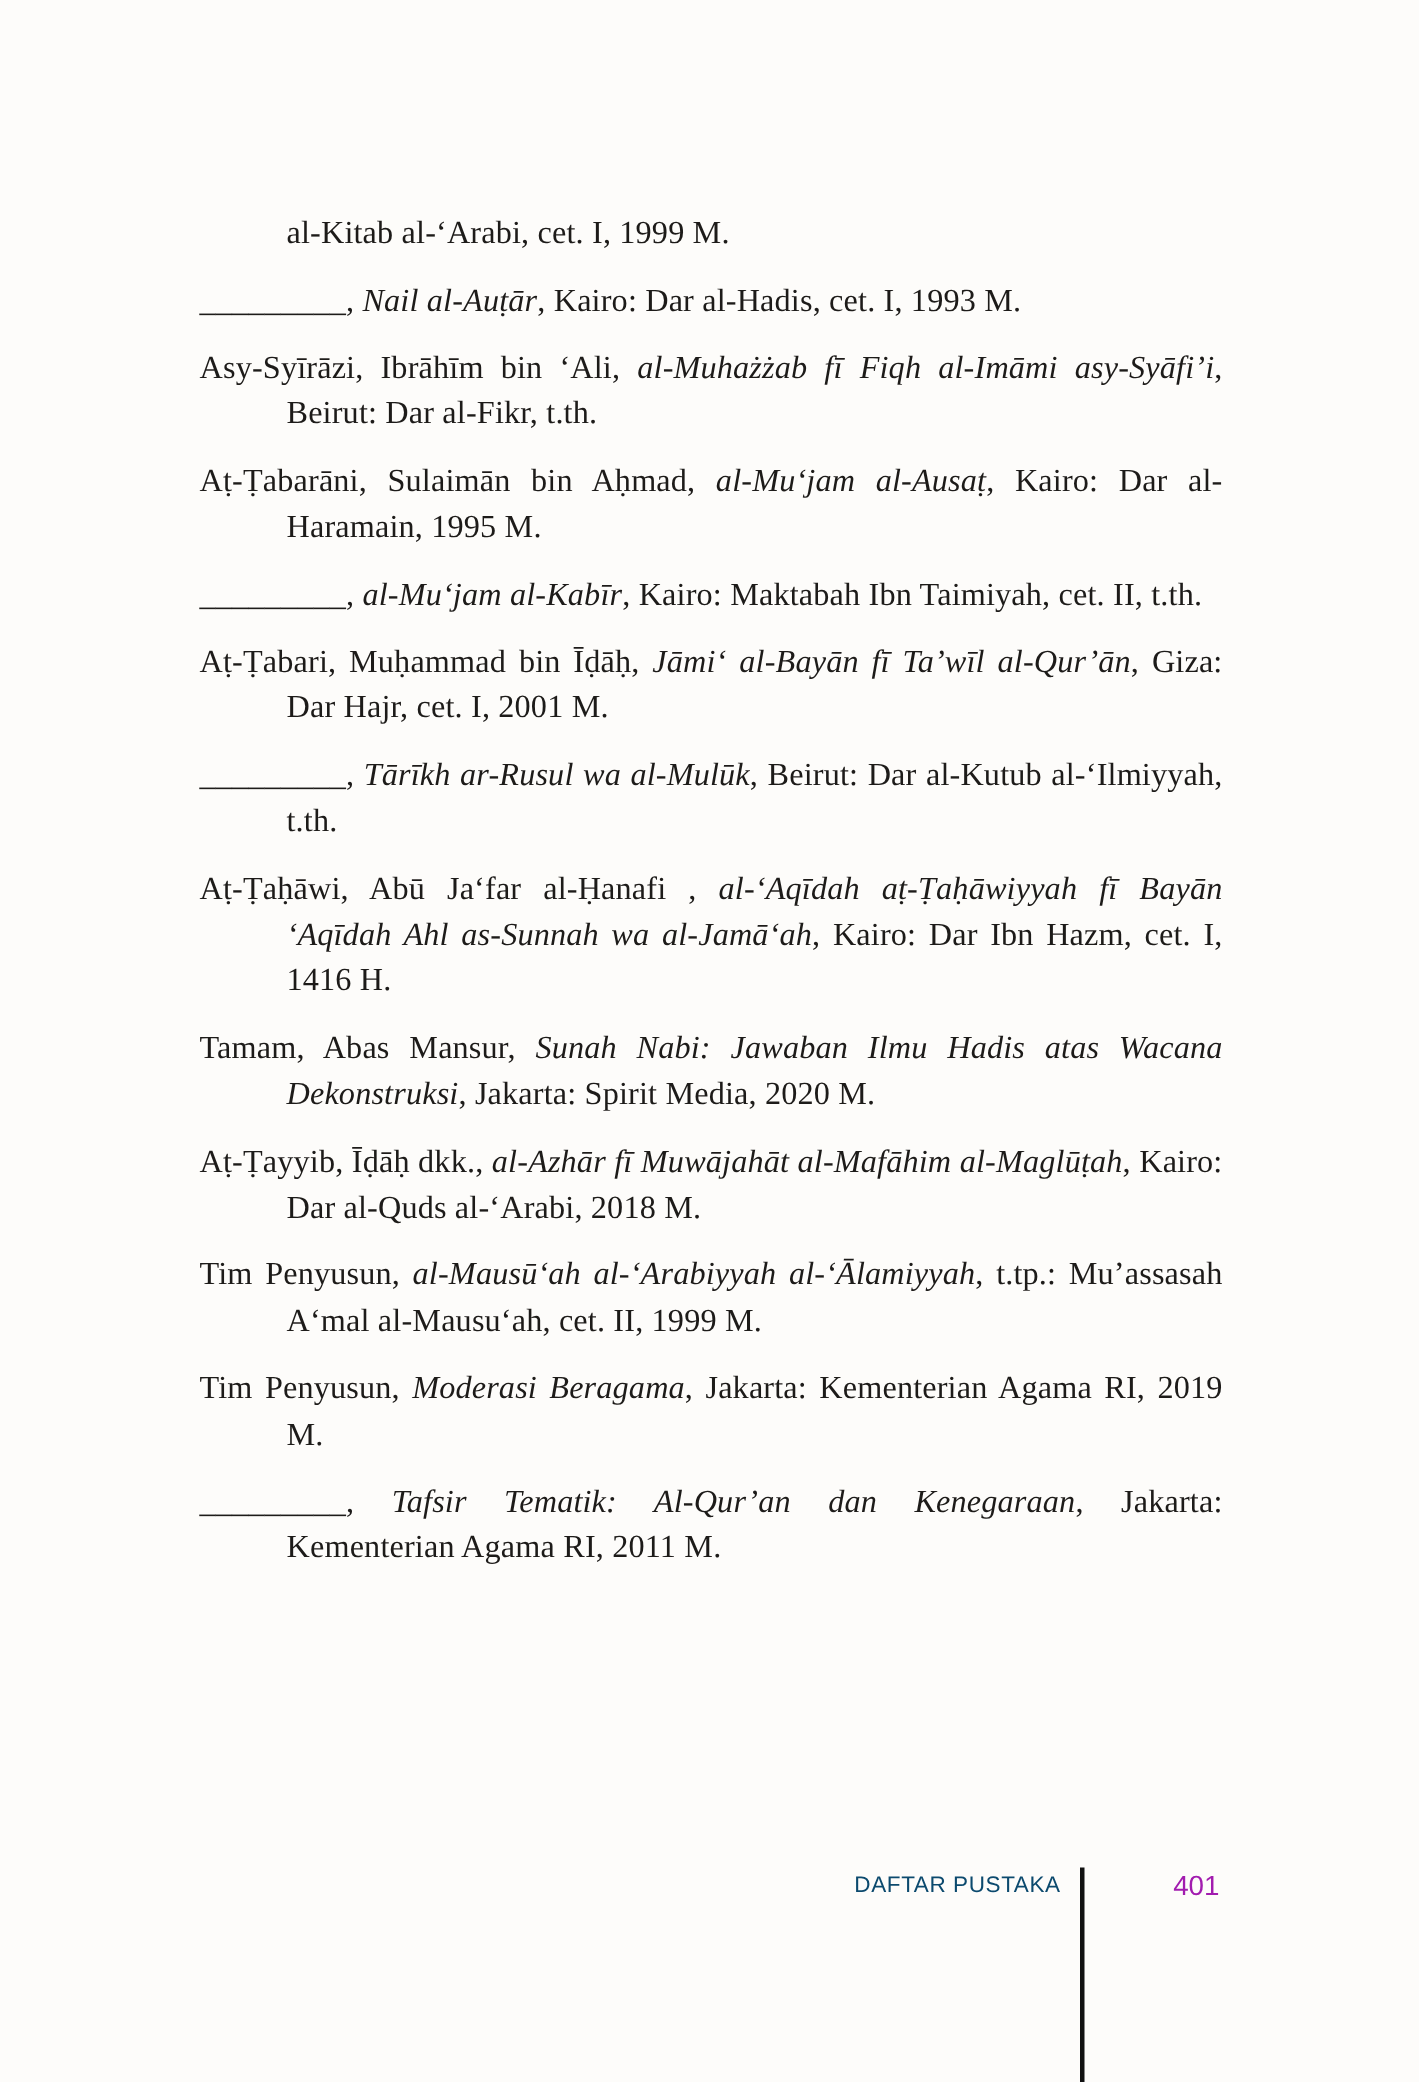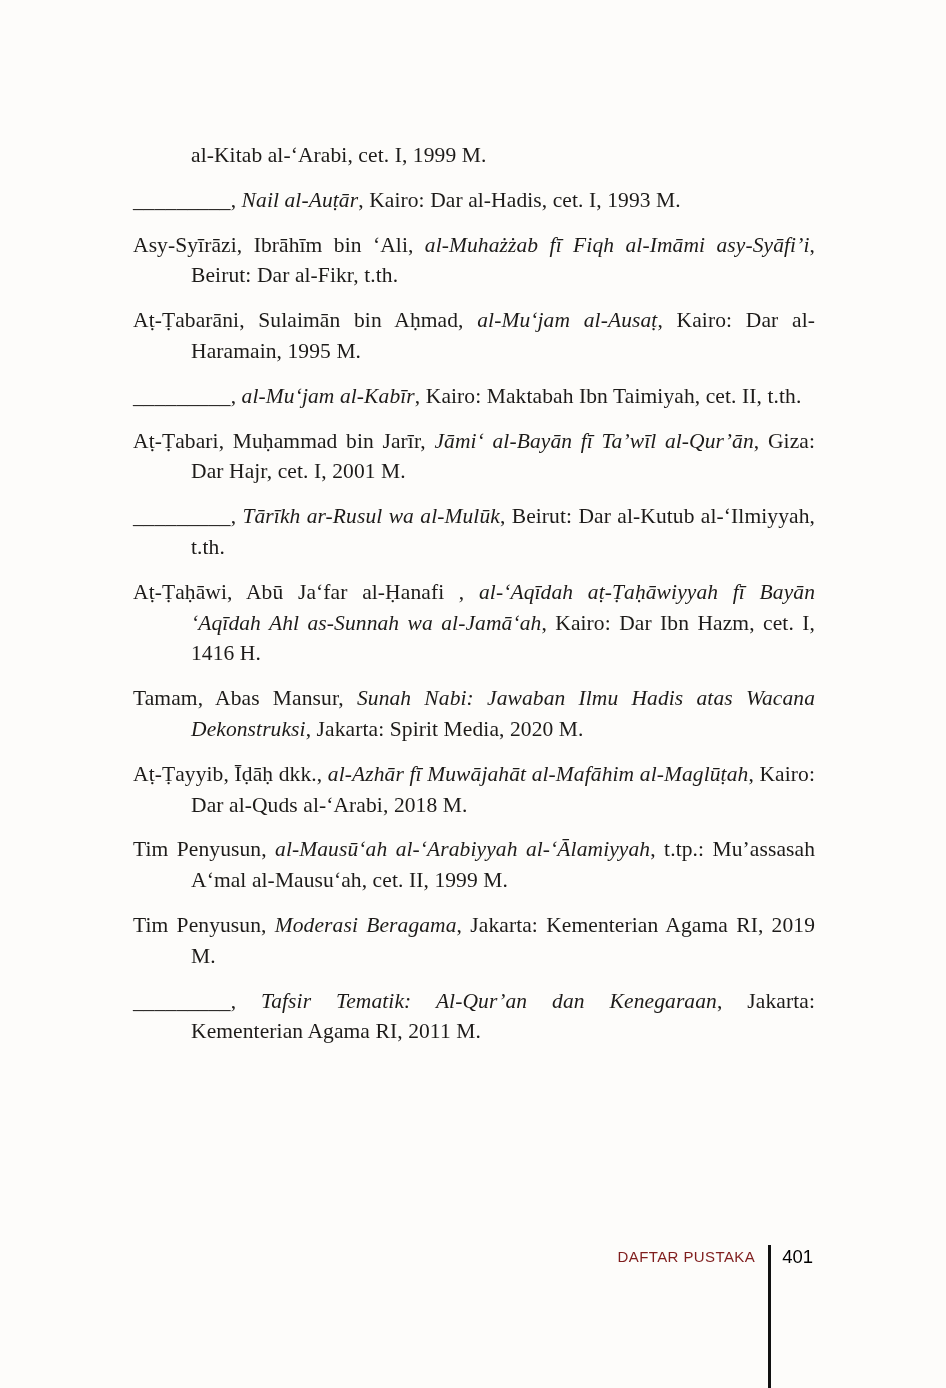--- a/index.html
+++ b/index.html
@@ -45,49 +45,50 @@
     position: absolute;
     top: 1245px;
     right: 133px;
     display: flex;
     align-items: flex-start;
   }
   .footer-label {
     font-family: "Liberation Sans", sans-serif;
     font-size: 15px;
     letter-spacing: 0.4px;
-    color: #7f1d1d;
+    color: #0c4a6e;
     padding-top: 3px;
     white-space: nowrap;
   }
   .footer-rule {
     width: 3px;
     height: 143px;
     background: #111111;
     margin: 0 11px 0 13px;
   }
   .footer-page {
     font-family: "Liberation Sans", sans-serif;
     font-size: 18.5px;
-    color: #000000;
+    color: #a21caf;
     padding-top: 1px;
+    margin-left: 48px;
   }
 </style>
 </head>
 <body>
 
 <div class="page">
 
   <div class="bibliography">
       <p class="entry continuation"><span>al-Kitab al-‘Arabi, cet. I, 1999 M.</span></p>
       <p class="entry"><span>_________, </span><em>Nail al-Auṭār</em><span>, Kairo: Dar al-Hadis, cet. I, 1993 M.</span></p>
       <p class="entry"><span>Asy-Syīrāzi, Ibrāhīm bin ‘Ali, </span><em>al-Muhażżab fī Fiqh al-Imāmi asy-Syāfi’i</em><span>, Beirut: Dar al-Fikr, t.th.</span></p>
       <p class="entry"><span>Aṭ-Ṭabarāni, Sulaimān bin Aḥmad, </span><em>al-Mu‘jam al-Ausaṭ</em><span>, Kairo: Dar al-Haramain, 1995 M.</span></p>
       <p class="entry"><span>_________, </span><em>al-Mu‘jam al-Kabīr</em><span>, Kairo: Maktabah Ibn Taimiyah, cet. II, t.th.</span></p>
-      <p class="entry"><span>Aṭ-Ṭabari, Muḥammad bin Jarīr, </span><em>Jāmi‘ al-Bayān fī Ta’wīl al-Qur’ān</em><span>, Giza: Dar Hajr, cet. I, 2001 M.</span></p>
+      <p class="entry"><span>Aṭ-Ṭabari, Muḥammad bin Īḍāḥ, </span><em>Jāmi‘ al-Bayān fī Ta’wīl al-Qur’ān</em><span>, Giza: Dar Hajr, cet. I, 2001 M.</span></p>
       <p class="entry"><span>_________, </span><em>Tārīkh ar-Rusul wa al-Mulūk</em><span>, Beirut: Dar al-Kutub al-‘Ilmiyyah, t.th.</span></p>
       <p class="entry"><span>Aṭ-Ṭaḥāwi, Abū Ja‘far al-Ḥanafi , </span><em>al-‘Aqīdah aṭ-Ṭaḥāwiyyah fī Bayān ‘Aqīdah Ahl as-Sunnah wa al-Jamā‘ah</em><span>, Kairo: Dar Ibn Hazm, cet. I, 1416 H.</span></p>
       <p class="entry"><span>Tamam, Abas Mansur, </span><em>Sunah Nabi: Jawaban Ilmu Hadis atas Wacana Dekonstruksi</em><span>, Jakarta: Spirit Media, 2020 M.</span></p>
       <p class="entry"><span>Aṭ-Ṭayyib, Īḍāḥ dkk., </span><em>al-Azhār fī Muwājahāt al-Mafāhim al-Maglūṭah</em><span>, Kairo: Dar al-Quds al-‘Arabi, 2018 M.</span></p>
       <p class="entry"><span>Tim Penyusun, </span><em>al-Mausū‘ah al-‘Arabiyyah al-‘Ālamiyyah</em><span>, t.tp.: Mu’assasah A‘mal al-Mausu‘ah, cet. II, 1999 M.</span></p>
       <p class="entry"><span>Tim Penyusun, </span><em>Moderasi Beragama</em><span>, Jakarta: Kementerian Agama RI, 2019 M.</span></p>
       <p class="entry"><span>_________, </span><em>Tafsir Tematik: Al-Qur’an dan Kenegaraan</em><span>, Jakarta: Kementerian Agama RI, 2011 M.</span></p>
     </div>
 
   <div class="footer">

